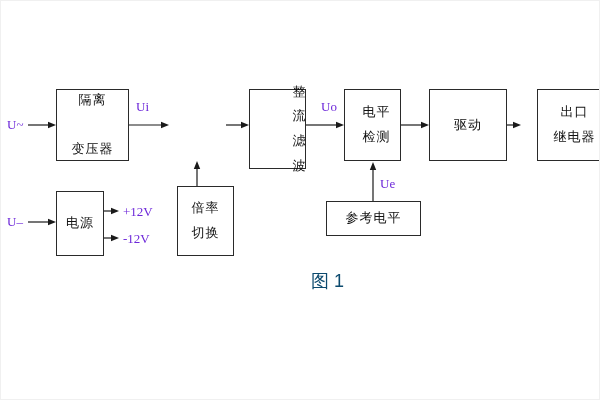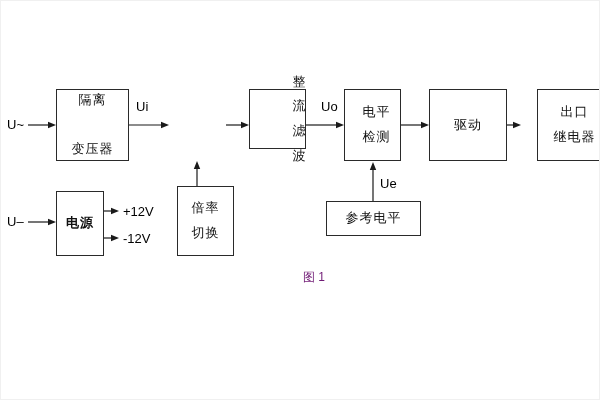--- a/index.html
+++ b/index.html
@@ -35,28 +35,29 @@
     justify-content: center;
     font-size: 13px;
     line-height: 1.9;
     letter-spacing: 1px;
     color: #111;
     text-align: center;
   }
   .sig {
     position: absolute;
     font-size: 13px;
-    color: #000000;
+    color: #6d28d9;
     white-space: nowrap;
+    font-family: Liberation Serif, serif;
   }
   .caption {
     position: absolute;
-    font-size: 12px;
-    color: #701a75;
-    text-align: center;
+    font-size: 18px;
+    color: #0c4a6e;
+    text-align: right;
   }
 </style>
 </head>
 <body>
 
 <div class="canvas">
 
   <svg class="arrow-layer" width="600" height="400" viewBox="0 0 600 400" stroke="#1a1a1a" stroke-width="1.2" fill="#1a1a1a">
     <g>
       <line x1="27" y1="124" x2="48" y2="124"></line>
@@ -103,40 +104,40 @@
       <polygon points="372,161 368.8,169 375.2,169" stroke="none"></polygon>
     </g>
   </svg>
 
   <div class="box" style="left:55px; top:88px; width:73px; height:72px;gap:24px;">
     <div>隔离</div>
     <div>变压器</div>
   </div>
 
 
-  <div class="box" style="left:248px; top:88px; width:57px; height:60px;padding-left:44px;">
+  <div class="box" style="left:248px; top:88px; width:57px; height:80px;padding-left:44px;">
     <div>整流</div>
     <div>滤波</div>
   </div>
 
   <div class="box" style="left:343px; top:88px; width:57px; height:72px;padding-left:8px;">
     <div>电平</div>
     <div>检测</div>
   </div>
 
   <div class="box" style="left:428px; top:88px; width:78px; height:72px;">
     <div>驱动</div>
   </div>
 
   <div class="box" style="left:536px; top:88px; width:75px; height:72px;">
     <div>出口</div>
     <div>继电器</div>
   </div>
 
-  <div class="box" style="left:55px; top:190px; width:48px; height:65px;font-weight:bold;">
+  <div class="box" style="left:55px; top:190px; width:48px; height:65px;">
     <div>电源</div>
   </div>
 
   <div class="box" style="left:168px; top:185px; width:57px; height:70px;margin-left:8px;">
     <div>倍率</div>
     <div>切换</div>
   </div>
 
   <div class="box" style="left:325px; top:200px; width:95px; height:35px;">
     <div>参考电平</div>

